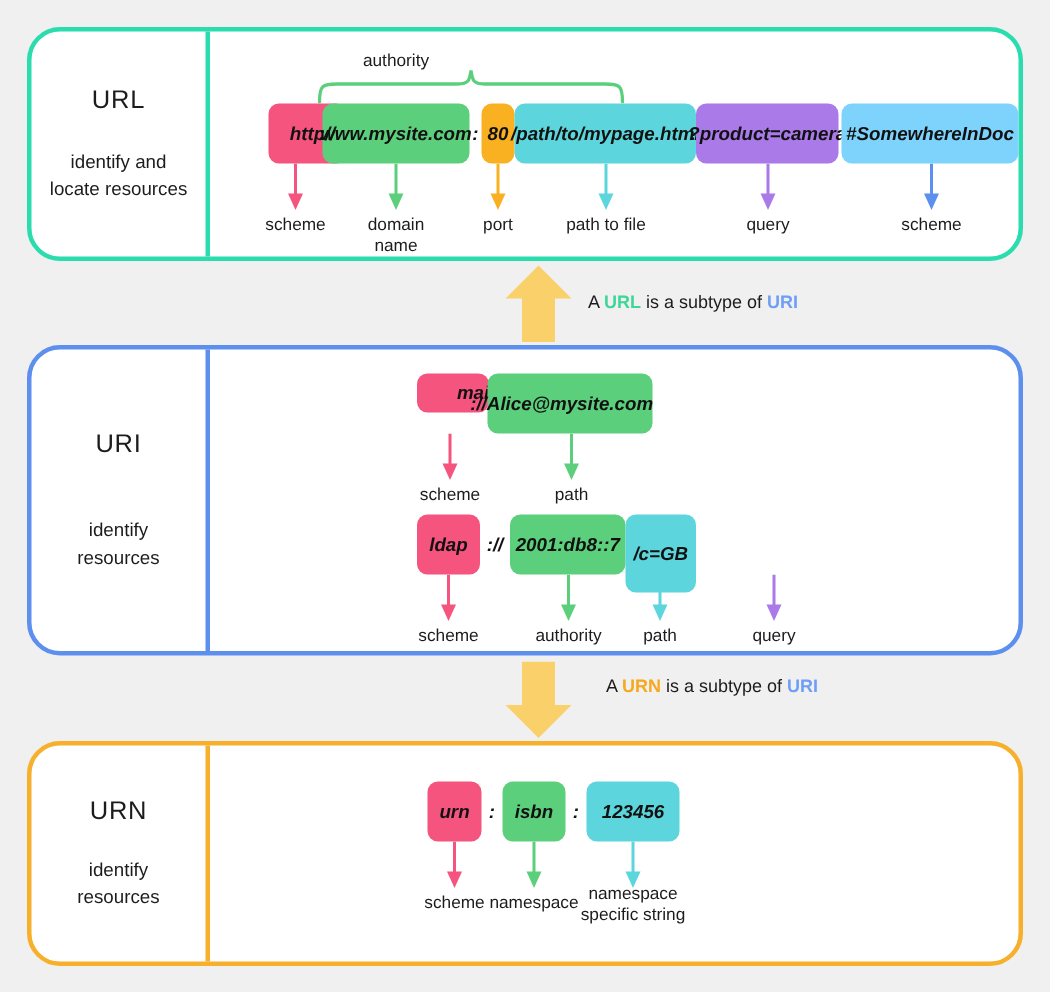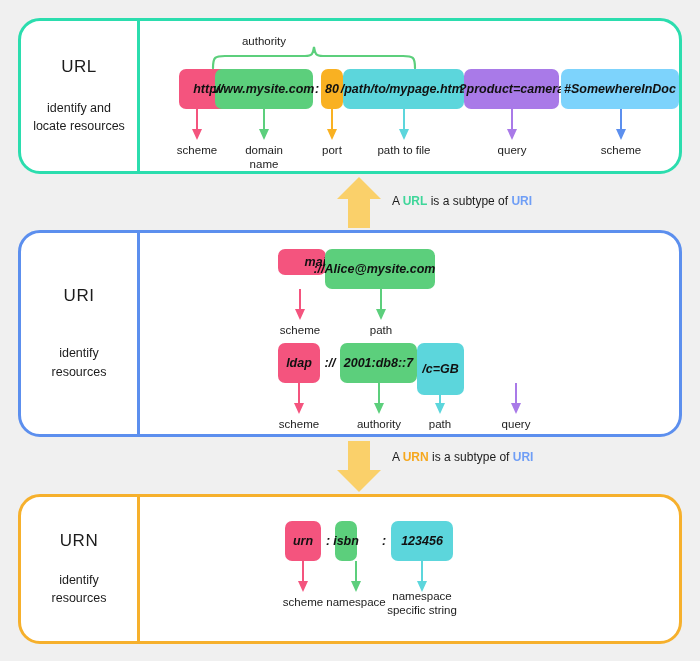--- a/index.html
+++ b/index.html
@@ -212,37 +212,37 @@
     <div class="caption" style="left:303px;top:184px;width:70px;margin-left:-35px;">path</div>
     <div class="caption" style="left:379px;top:184px;width:80px;margin-left:-40px;">query</div>
   </div>
 </div>
 
 <div class="connector" style="left:336px;top:441px;">
   <svg width="46" height="52" viewBox="0 0 46 52">
     <path d="M23 51 L45 29 L34 29 L34 0 L12 0 L12 29 L1 29 Z" fill="#fad06a"></path>
   </svg>
 </div>
-<div class="conn-text" style="left:392px;top:450px;">
+<div class="conn-text" style="left:404px;top:450px;">
   <span>A </span><span class="k-urn">URN</span><span> is a subtype of </span><span class="k-uri">URI</span>
 </div>
 
 <div class="panel panel-urn">
   <div class="divider div-urn"></div>
 
   <div class="left-col">
     <div class="acronym">URN</div>
     <div class="subtitle" style="white-space:pre-line">identify
 resources</div>
   </div>
 
   <div class="stage">
     <div class="chip c-pink" style="left:148px;top:24px;width:36px;height:40px;">urn</div>
     <span class="sep" style="left:184px;top:24px;height:40px;width:14px;">:</span>
-    <div class="chip c-green" style="left:198px;top:24px;width:22px;height:40px;">isbn</div>
+    <div class="chip c-green" style="left:198px;top:24px;width:42px;height:40px;">isbn</div>
     <span class="sep" style="left:240px;top:24px;height:40px;width:14px;">:</span>
     <div class="chip c-teal" style="left:254px;top:24px;width:62px;height:40px;">123456</div>
 
     <svg class="arrow" style="left:159px;top:64px;" width="14" height="32" viewBox="0 0 14 32">
         <path d="M7 0 L7 22" stroke="#f4547e" stroke-width="2" fill="none"></path>
         <path d="M7 31 L2 20 L12 20 Z" fill="#f4547e"></path>
       </svg>
     <svg class="arrow" style="left:212px;top:64px;" width="14" height="32" viewBox="0 0 14 32">
         <path d="M7 0 L7 22" stroke="#5ccf7c" stroke-width="2" fill="none"></path>
         <path d="M7 31 L2 20 L12 20 Z" fill="#5ccf7c"></path>

